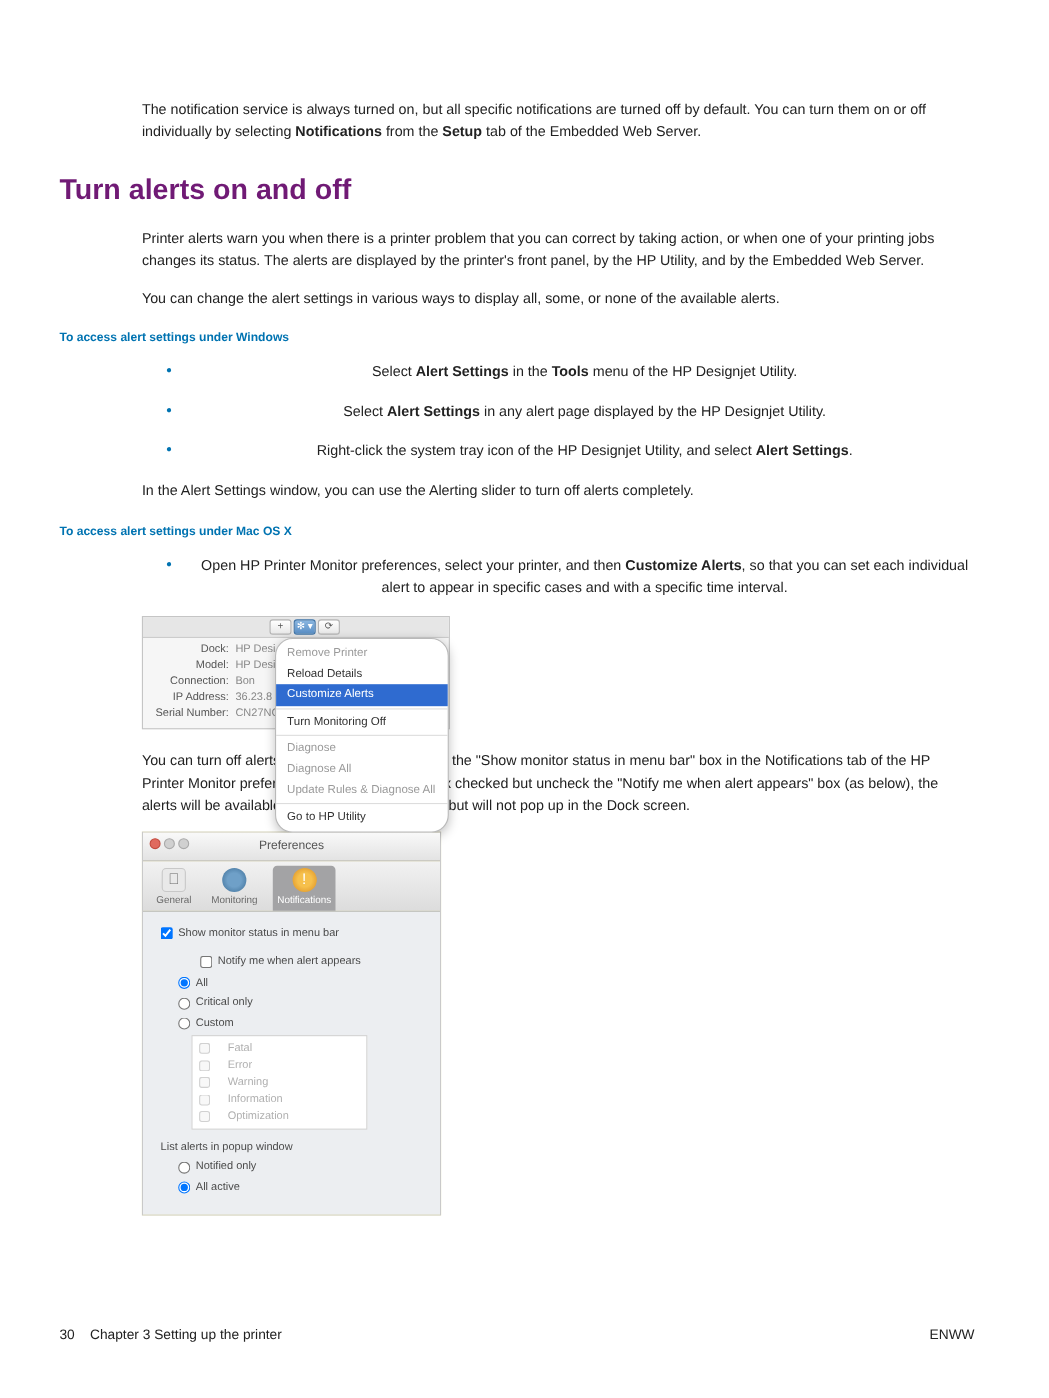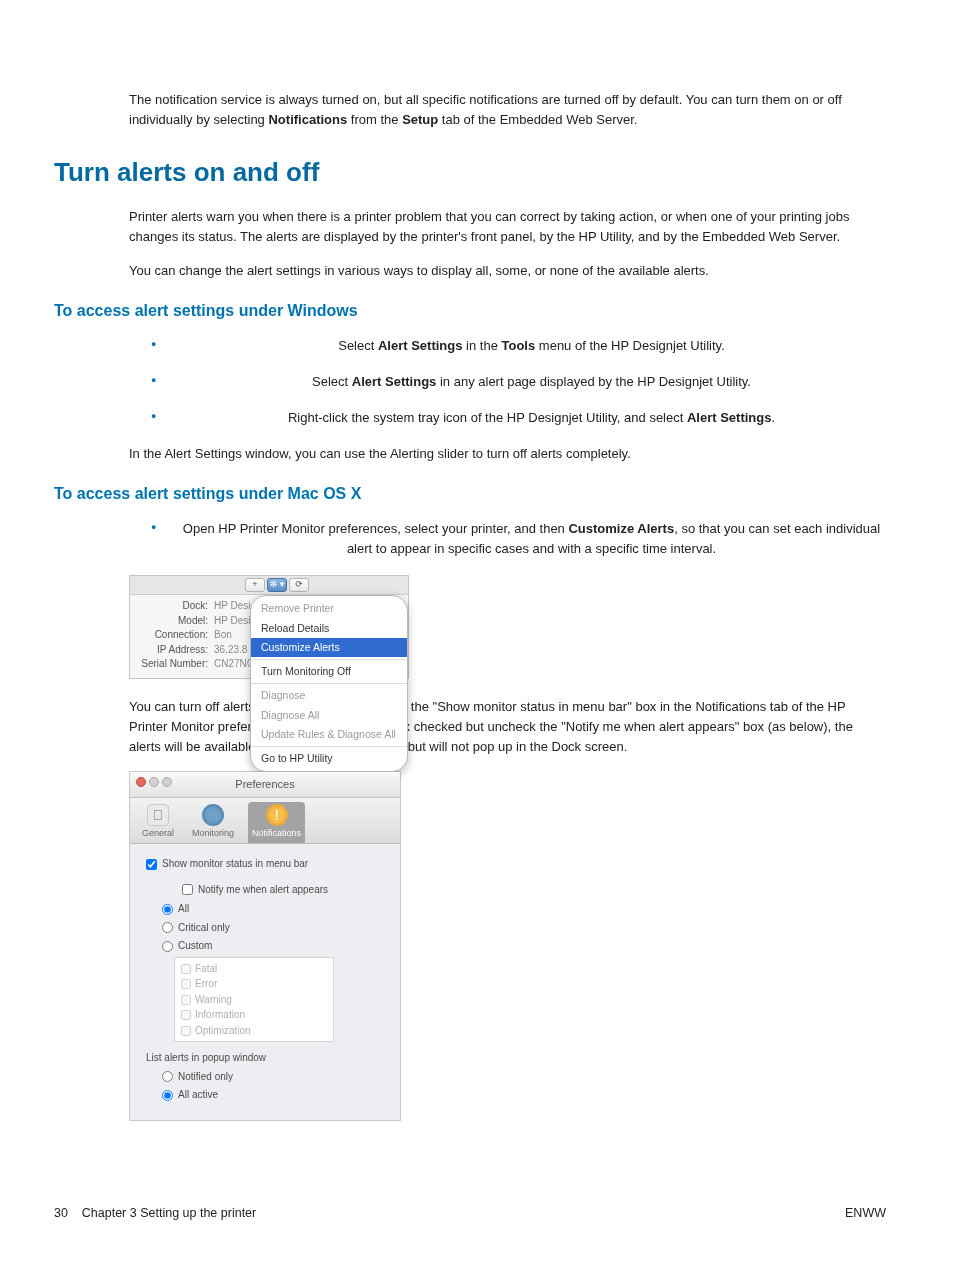--- a/index.html
+++ b/index.html
@@ -12,25 +12,25 @@
     width: 954px;
     min-height: 1271px;
     padding: 90px 68px 60px 54px;
     position: relative;
   }
   .indent { padding-left: 75px; }
   .para { margin-bottom: 14px; }
   .section-title {
     font-size: 26px;
     font-weight: bold;
-    color: #0369a1;
+    color: #701a75;
     margin: 22px 0 14px 0;
   }
   .subhead {
-    font-size: 16px;
+    font-size: 11px;
     font-weight: bold;
     color: #0073b1;
     margin: 18px 0 12px 0;
   }
   ul.bullets { list-style: none; padding-left: 0; }
   ul.bullets li {
     position: relative;
     padding-left: 48px;
     margin-bottom: 16px;
     text-align: center;
@@ -128,21 +128,21 @@
     display:flex; align-items:center; justify-content:center; font-size:14px; }
   .tbitem.sel { background:#a3a3a5; color:#fff; border-radius:4px 4px 0 0; }
   .pref-body { background:#eceef1; padding: 12px 16px 14px 16px; }
   .chk { display:flex; align-items:center; gap:5px; margin-bottom: 10px; }
   .chk input { width:11px; height:11px; }
   .radio-group { padding-left: 16px; }
   .radio-group label { display:flex; align-items:center; gap:5px; margin-bottom:3px; font-size:10px;}
   .radio-group input { width:11px; height:11px;}
   .sublist { margin:2px 0 8px 28px; border:1px solid #d2d2d2; background:#fff; width: 160px;
     padding:3px 0; }
-  .sublist .row { display:flex; align-items:center; gap:4px; padding:0 6px; color:#b0b0b0;}
+  .sublist .row { display:flex; align-items:center; gap:16px; padding:0 6px; color:#b0b0b0;}
   .sublist .row input { width:10px; height:10px;}
 
   .footer {
     position: absolute;
     bottom: 48px;
     left: 54px;
     right: 68px;
     display: flex;
     justify-content: space-between;
     font-size: 12.5px;

